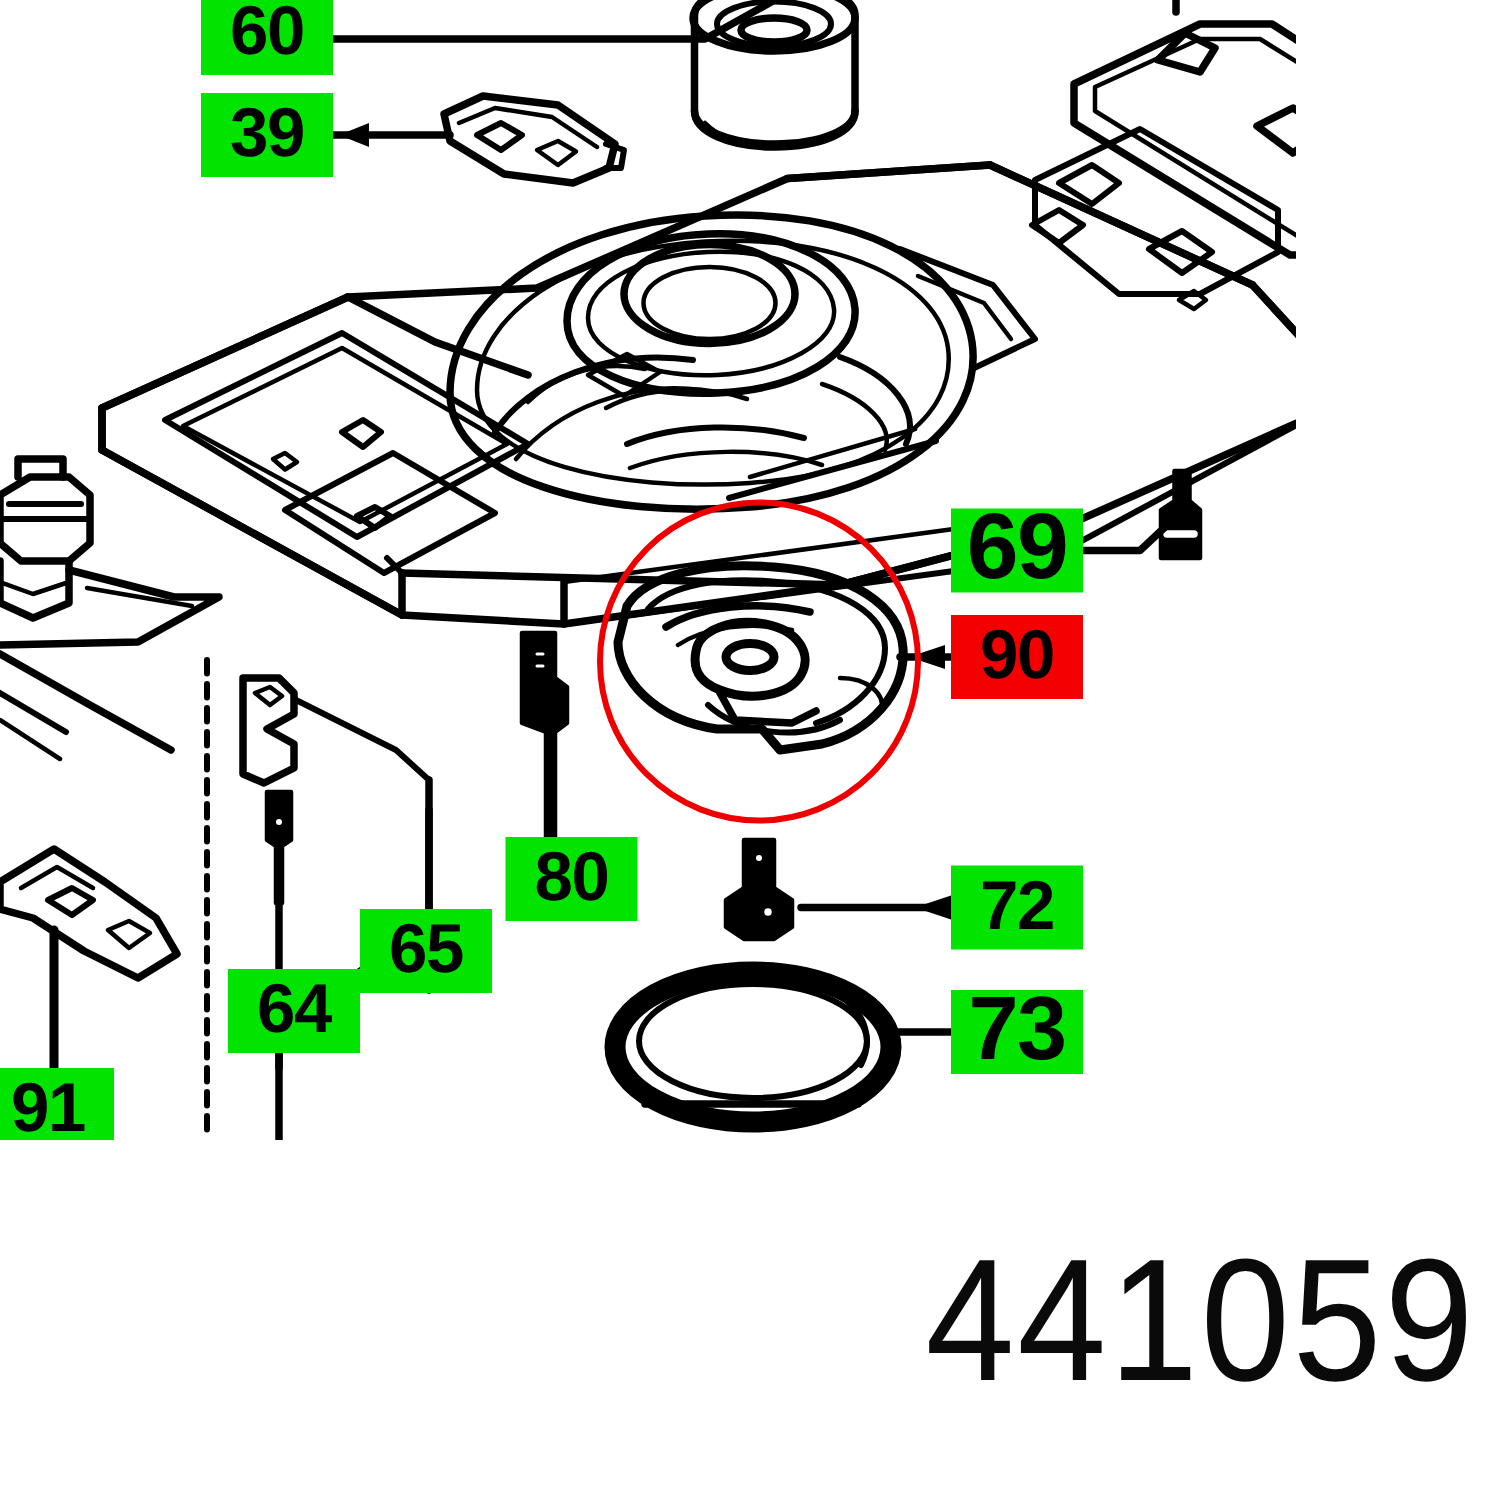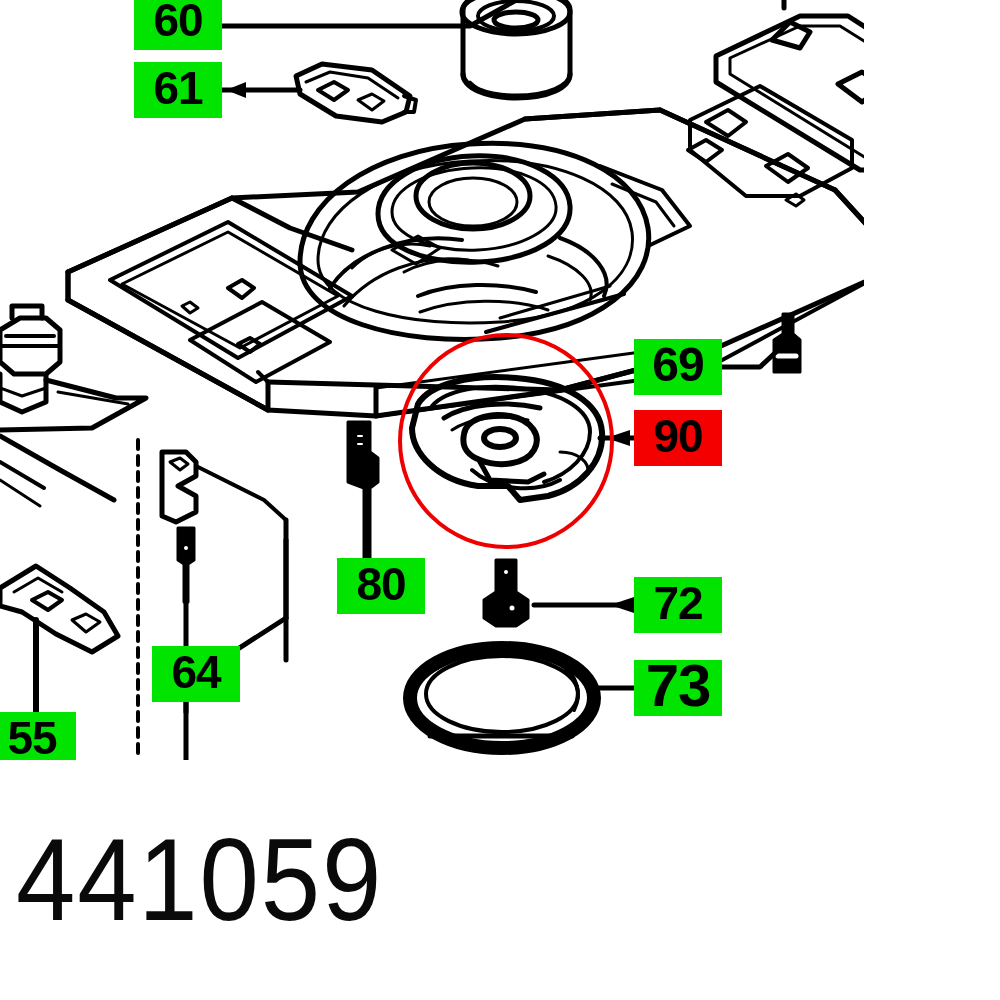--- a/index.html
+++ b/index.html
@@ -48,21 +48,21 @@
     transform: translateY(-2px);
   }
   #part-number-bar {
     position: absolute;
     left: 0;
     top: 760px;
     width: 1000px;
     height: 240px;
     display: flex;
     align-items: center;
-    justify-content: flex-start;
+    justify-content: flex-end;
     background: #ffffff;
   }
   #part-number {
     font-family: "Liberation Sans Narrow", "Liberation Sans", sans-serif;
     font-size: 116px;
     font-weight: 400;
     color: #0a0a0a;
     letter-spacing: 2px;
     transform: scaleX(0.92);
   }
@@ -296,37 +296,40 @@
 
     <svg width="1000" height="760" style="position:absolute;left:0;top:0;pointer-events:none;">
       <circle cx="506" cy="441" r="106" fill="none" stroke="#ee0000" stroke-width="4"></circle>
     </svg>
 
     <div class="callout" style="left:134px; top:-6px; width:88px; height:56px; background:#00e400; font-size:46px;">
       <span>60</span>
     </div>
 
     <div class="callout" style="left:134px; top:62px; width:88px; height:56px; background:#00e400; font-size:46px;">
-      <span>61</span>
+      <span>39</span>
     </div>
 
     <div class="callout" style="left:-12px; top:712px; width:88px; height:56px; background:#00e400; font-size:46px;">
-      <span>55</span>
+      <span>91</span>
     </div>
 
     <div class="callout" style="left:152px; top:646px; width:88px; height:56px; background:#00e400; font-size:46px;">
       <span>64</span>
     </div>
 
+    <div class="callout" style="left:240px; top:606px; width:88px; height:56px; background:#00e400; font-size:46px;">
+      <span>65</span>
+    </div>
 
     <div class="callout" style="left:337px; top:558px; width:88px; height:56px; background:#00e400; font-size:46px;">
       <span>80</span>
     </div>
 
-    <div class="callout" style="left:634px; top:339px; width:88px; height:56px; background:#00e400; font-size:48px;">
+    <div class="callout" style="left:634px; top:339px; width:88px; height:56px; background:#00e400; font-size:62px;">
       <span>69</span>
     </div>
 
     <div class="callout" style="left:634px; top:410px; width:88px; height:56px; background:#f40000; font-size:46px;">
       <span>90</span>
     </div>
 
     <div class="callout" style="left:634px; top:577px; width:88px; height:56px; background:#00e400; font-size:46px;">
       <span>72</span>
     </div>

